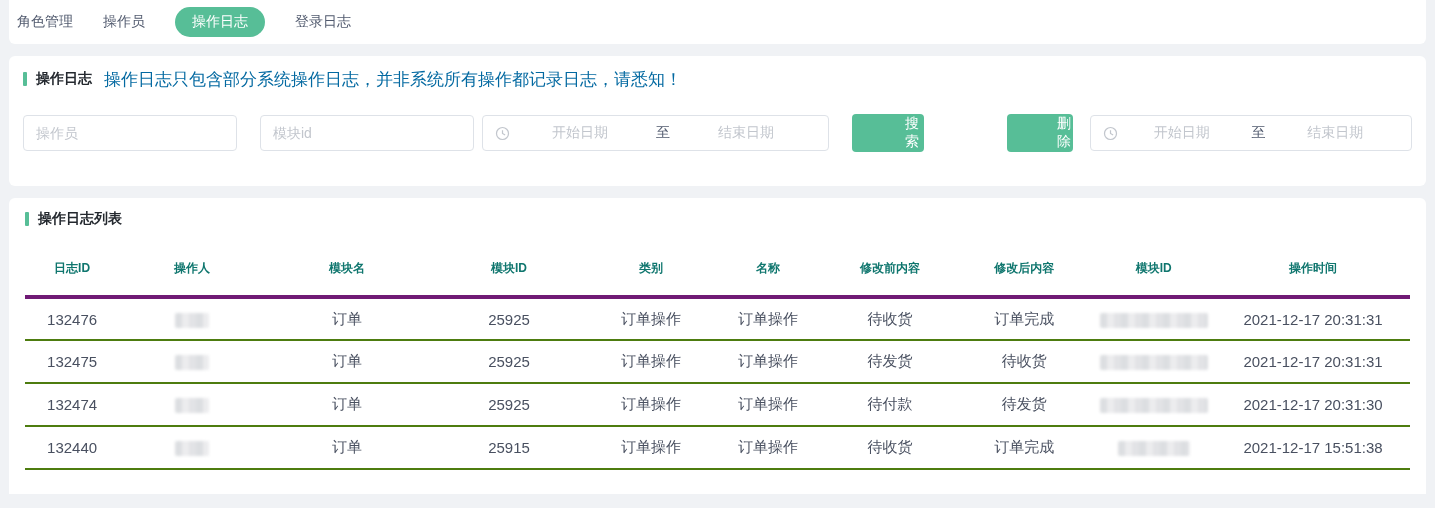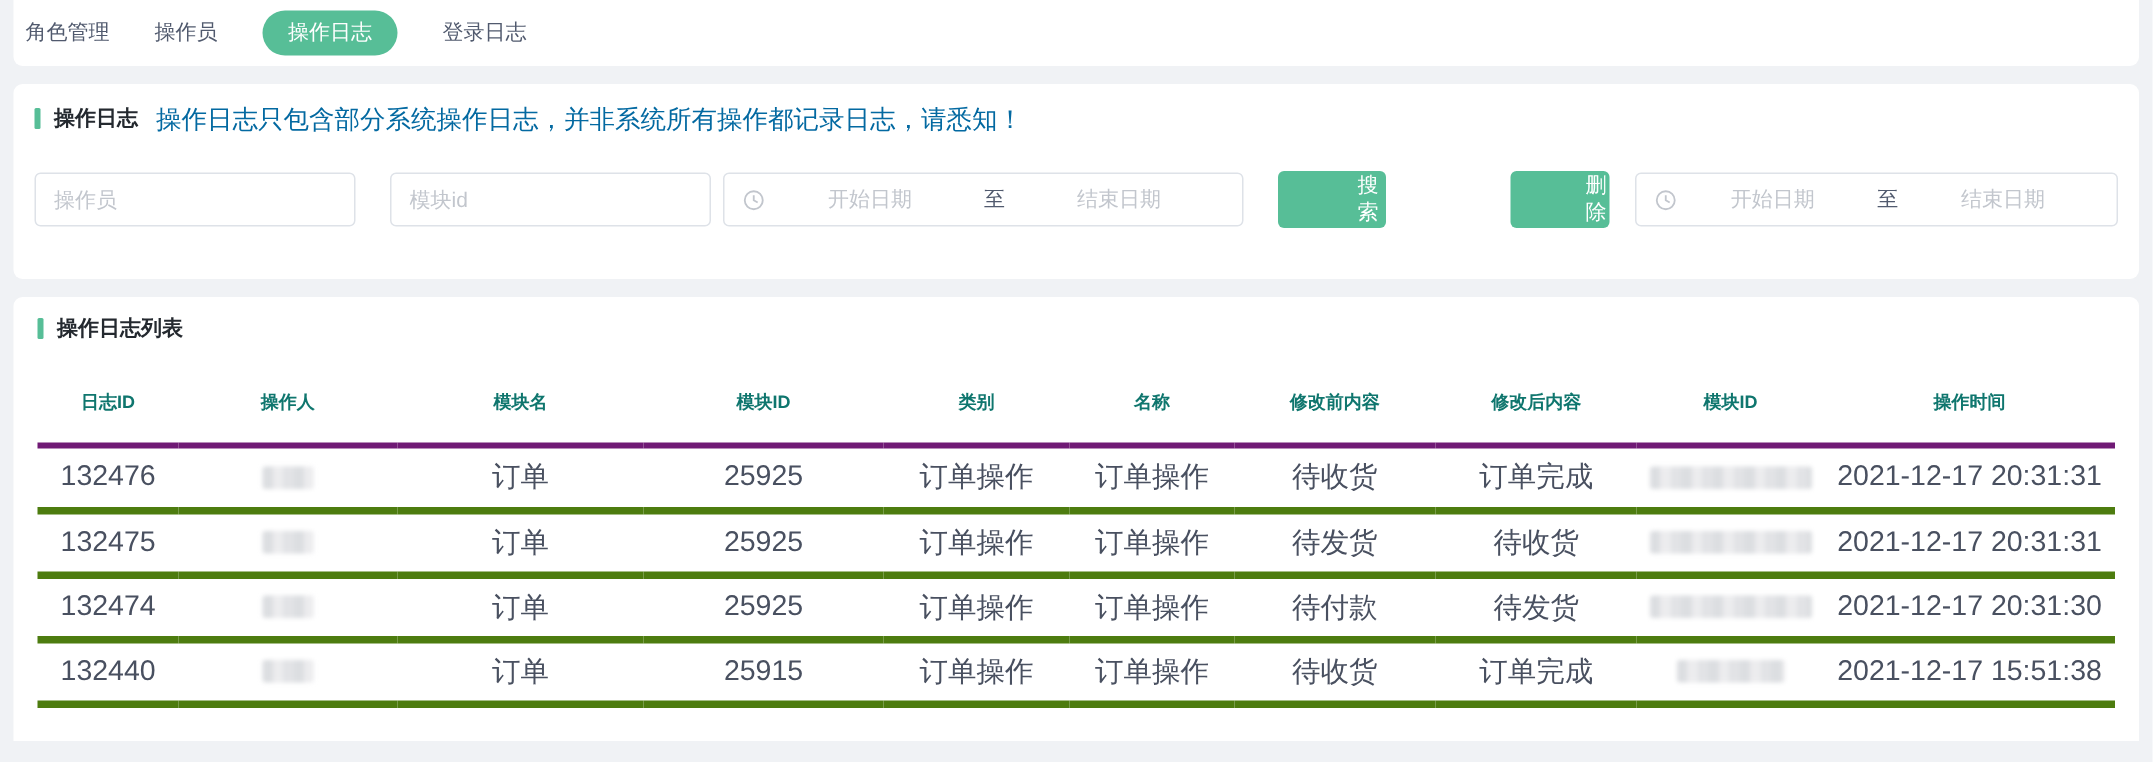--- a/index.html
+++ b/index.html
@@ -98,24 +98,24 @@
   }
   table { width: 100%; border-collapse: collapse; table-layout: fixed; margin-top: 2px; }
   thead th {
     font-size: 12px; font-weight: bold; color: #0f766e;
     text-align: center;
     padding: 28px 0 18px 0;
     border-bottom: 4px solid #701a75;
     white-space: nowrap;
   }
   tbody td {
-    font-size: 19px; color: #495060;
+    font-size: 15px; color: #495060;
     text-align: center;
     height: 43px;
-    border-bottom: 5px solid #4d7c0f;
+    border-bottom: 2px solid #4d7c0f;
     white-space: nowrap;
   }
   .redact {
     display: inline-block;
     height: 15px;
     border-radius: 2px;
     vertical-align: middle;
     background: repeating-linear-gradient(90deg, #dcdee1 0 7px, #ececee 7px 14px, #e2e3e6 14px 21px);
     filter: blur(1.5px);
   }

